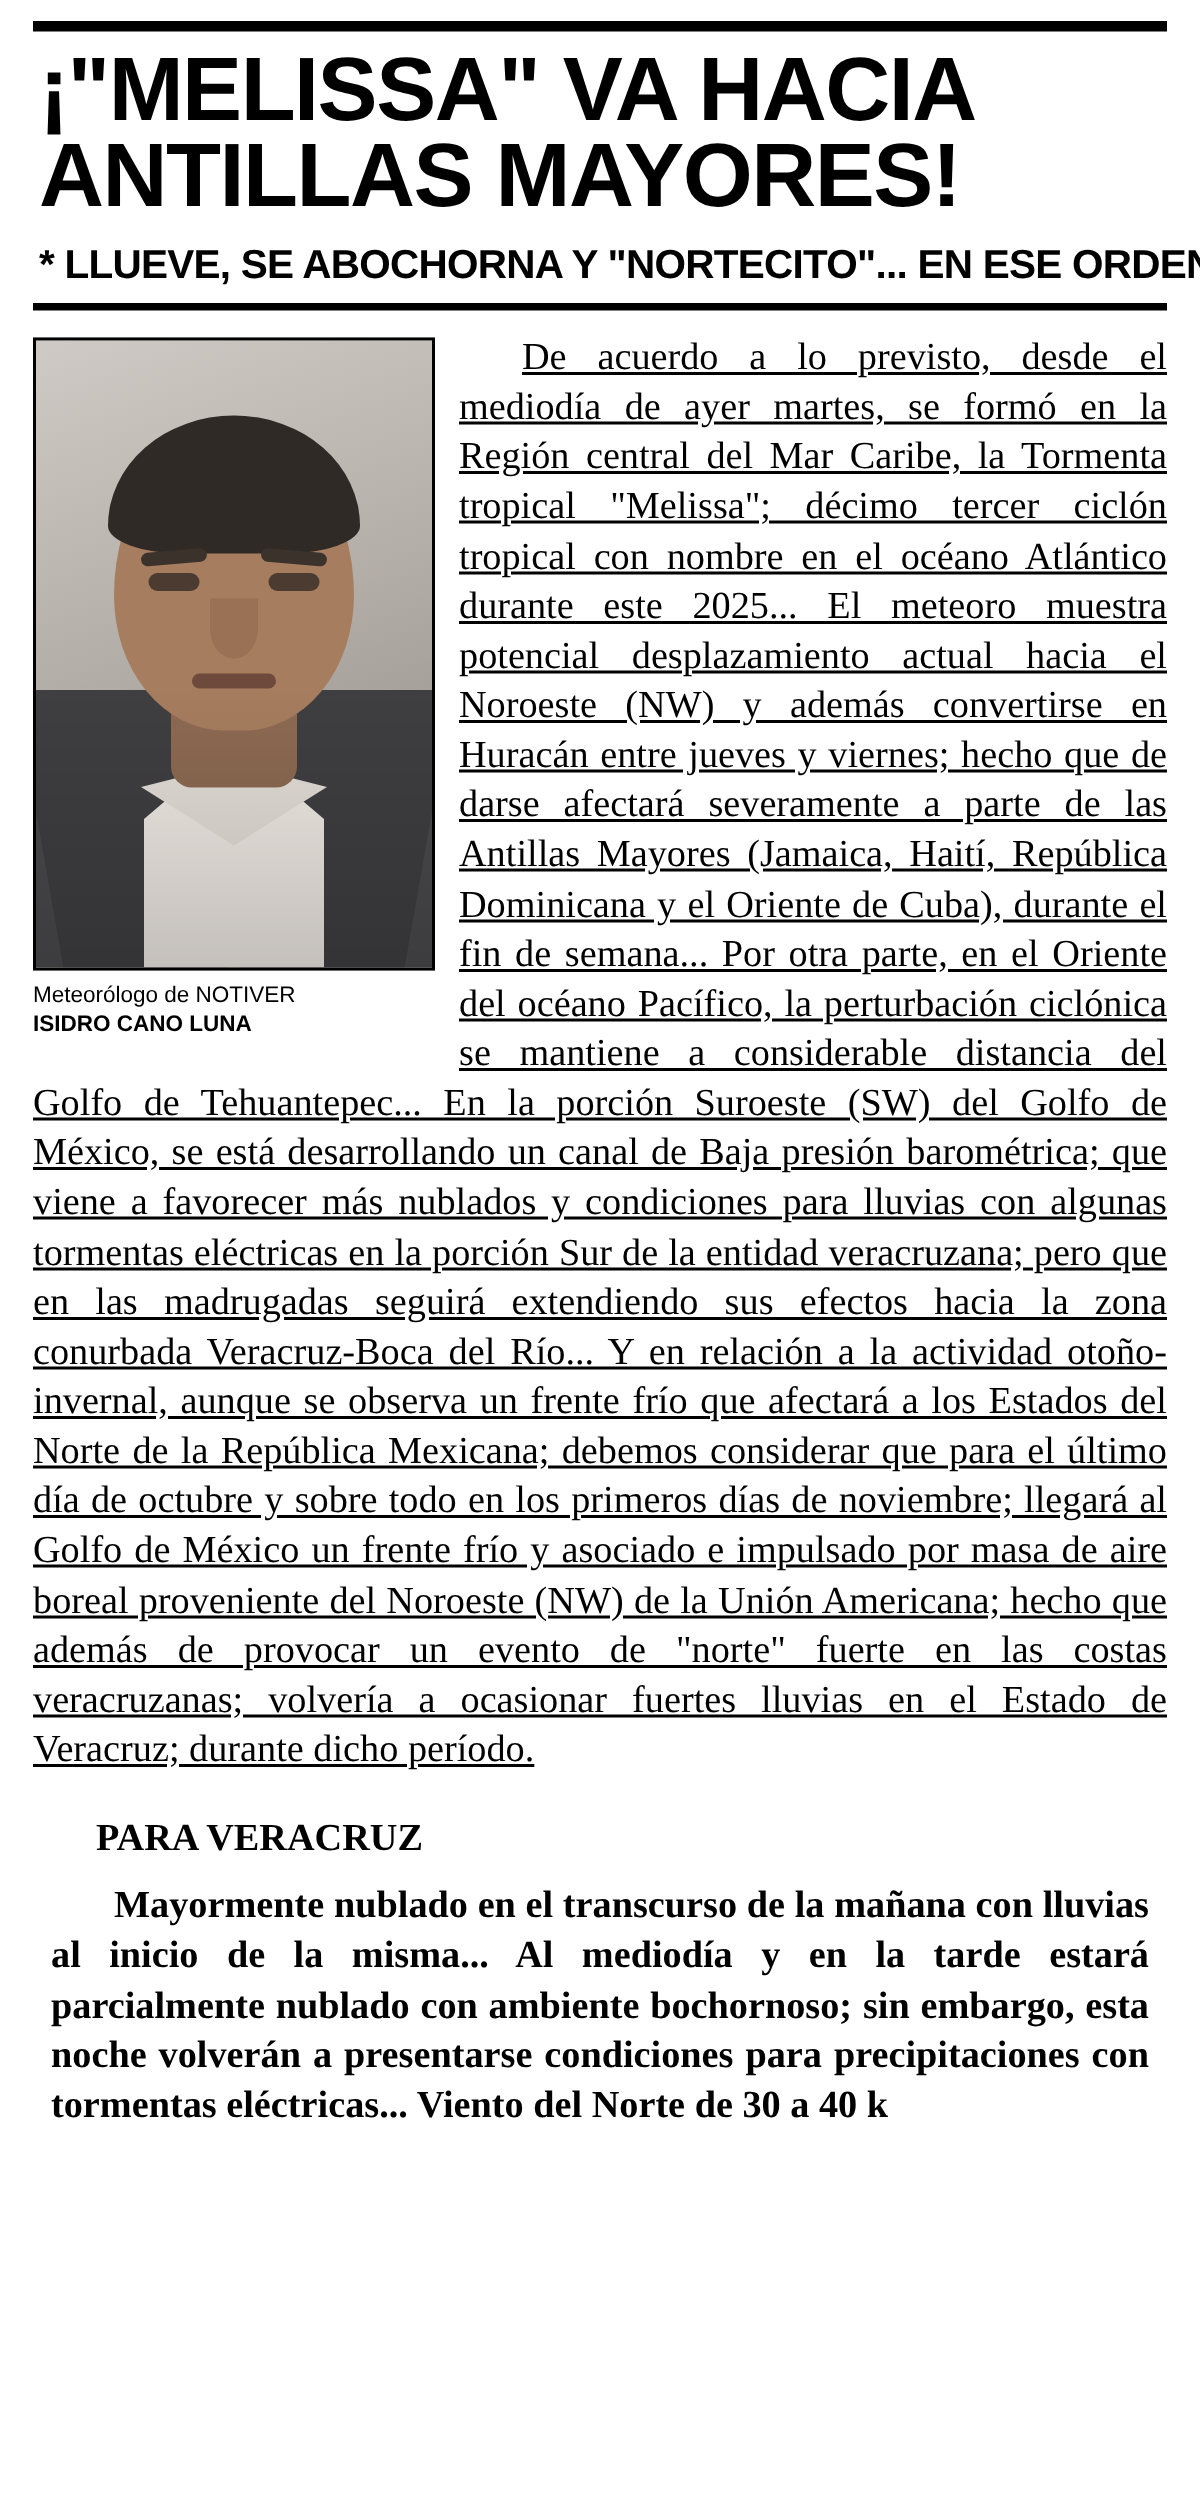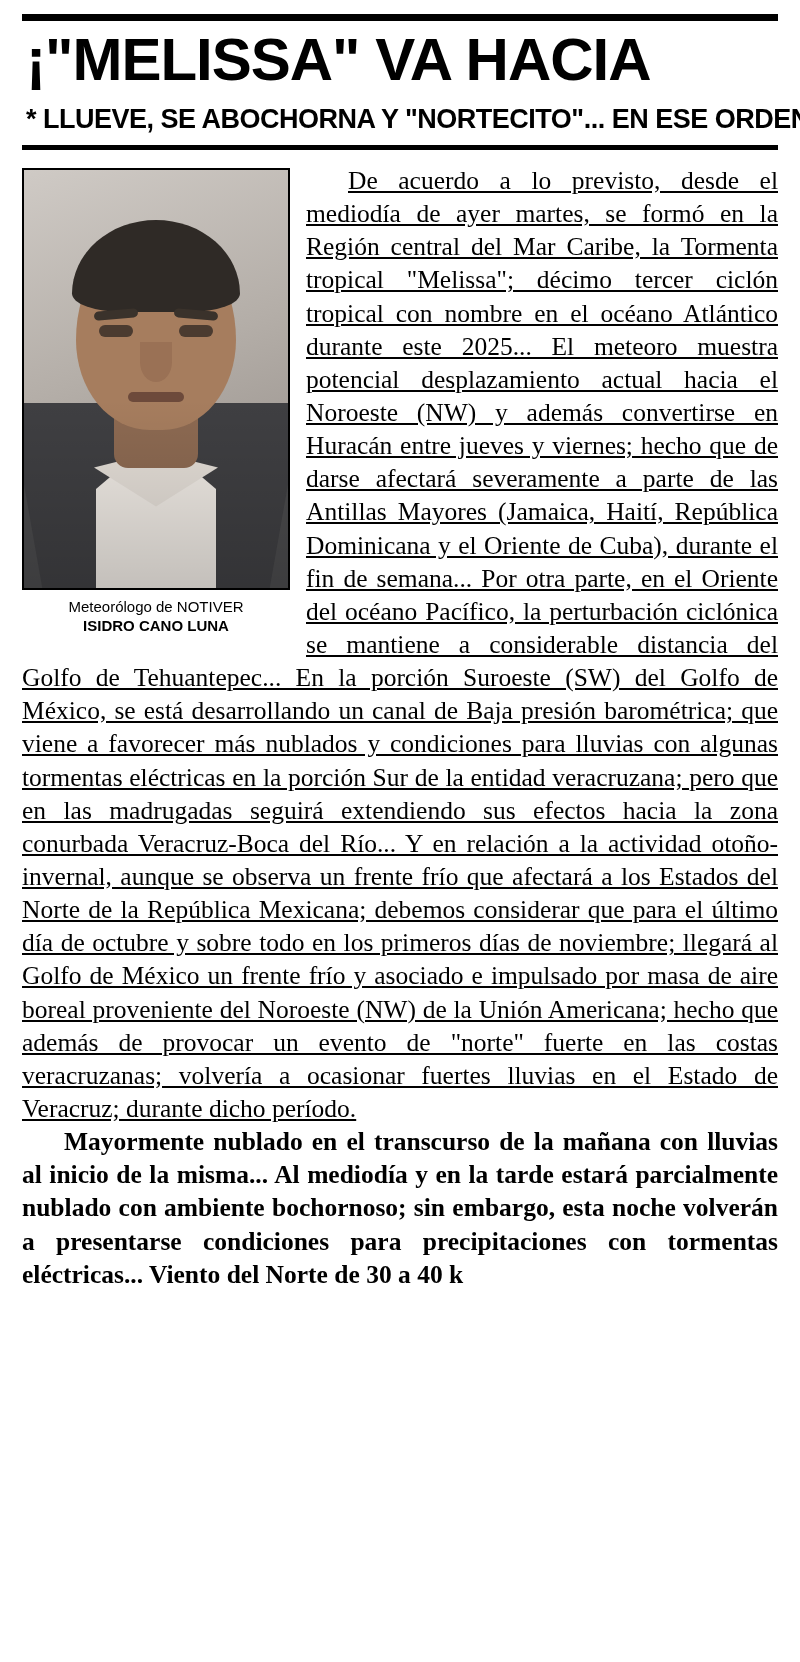--- a/index.html
+++ b/index.html
@@ -208,58 +208,58 @@
   }
   .shadow-bottom {
     position: absolute;
     inset: 0;
     background: linear-gradient(to bottom, rgba(0,0,0,0) 55%, rgba(0,0,0,0.18) 100%);
   }
   .caption {
     font-family: "Liberation Sans", sans-serif;
     font-size: 15px;
     line-height: 1.25;
-    text-align: center;
     margin-top: 8px;
     font-weight: normal;
     color: #000;
   }
   .caption .cap2 { display: block; font-weight: bold; }
   .section-title {
     font-weight: bold;
     font-size: 25.5px;
     margin: 26px 0 0 0;
     text-indent: 42px;
     text-align: left;
   }
   .para {
     margin: 0;
     text-indent: 42px;
     text-decoration: underline;
   }
   .bold-para {
     font-weight: bold;
     text-indent: 42px;
-    margin: 0;
+    margin: 12px;
   }
   .clearfix::after {
     content: "";
     display: block;
     clear: both;
   }
 </style>
 </head>
 <body>
 
 <div class="page">
 
   <div class="rule-top"></div>
 
   <h1 class="headline">
     <span>¡"MELISSA" VA HACIA</span>
+    <span class="l2">ANTILLAS MAYORES!</span>
   </h1>
 
   <div class="subhead">* LLUEVE, SE ABOCHORNA Y "NORTECITO"... EN ESE ORDEN</div>
 
   <div class="rule-under-sub"></div>
 
   <div class="content clearfix">
 
     <figure class="photo-block">
       <div class="photo-frame">
@@ -282,17 +282,18 @@
         <div class="shadow-bottom"></div>
       </div>
       <figcaption class="caption">
         <span>Meteorólogo de NOTIVER</span>
         <span class="cap2">ISIDRO CANO LUNA</span>
       </figcaption>
     </figure>
 
     <p class="para">De acuerdo a lo previsto, desde el mediodía de ayer martes, se formó en la Región central del Mar Caribe, la Tormenta tropical "Melissa"; décimo tercer ciclón tropical con nombre en el océano Atlántico durante este 2025... El meteoro muestra potencial desplazamiento actual hacia el Noroeste (NW) y además convertirse en Huracán entre jueves y viernes; hecho que de darse afectará severamente a parte de las Antillas Mayores (Jamaica, Haití, República Dominicana y el Oriente de Cuba), durante el fin de semana... Por otra parte, en el Oriente del océano Pacífico, la perturbación ciclónica se mantiene a considerable distancia del Golfo de Tehuantepec... En la porción Suroeste (SW) del Golfo de México, se está desarrollando un canal de Baja presión barométrica; que viene a favorecer más nublados y condiciones para lluvias con algunas tormentas eléctricas en la porción Sur de la entidad veracruzana; pero que en las madrugadas seguirá extendiendo sus efectos hacia la zona conurbada Veracruz-Boca del Río... Y en relación a la actividad otoño-invernal, aunque se observa un frente frío que afectará a los Estados del Norte de la República Mexicana; debemos considerar que para el último día de octubre y sobre todo en los primeros días de noviembre; llegará al Golfo de México un frente frío y asociado e impulsado por masa de aire boreal proveniente del Noroeste (NW) de la Unión Americana; hecho que además de provocar un evento de "norte" fuerte en las costas veracruzanas; volvería a ocasionar fuertes lluvias en el Estado de Veracruz; durante dicho período.</p>
 
+    <p class="section-title">PARA VERACRUZ</p>
 
     <p class="bold-para">Mayormente nublado en el transcurso de la mañana con lluvias al inicio de la misma... Al mediodía y en la tarde estará parcialmente nublado con ambiente bochornoso; sin embargo, esta noche volverán a presentarse condiciones para precipitaciones con tormentas eléctricas... Viento del Norte de 30 a 40 k</p>
 
   </div>
 </div>
 
 </body></html>

